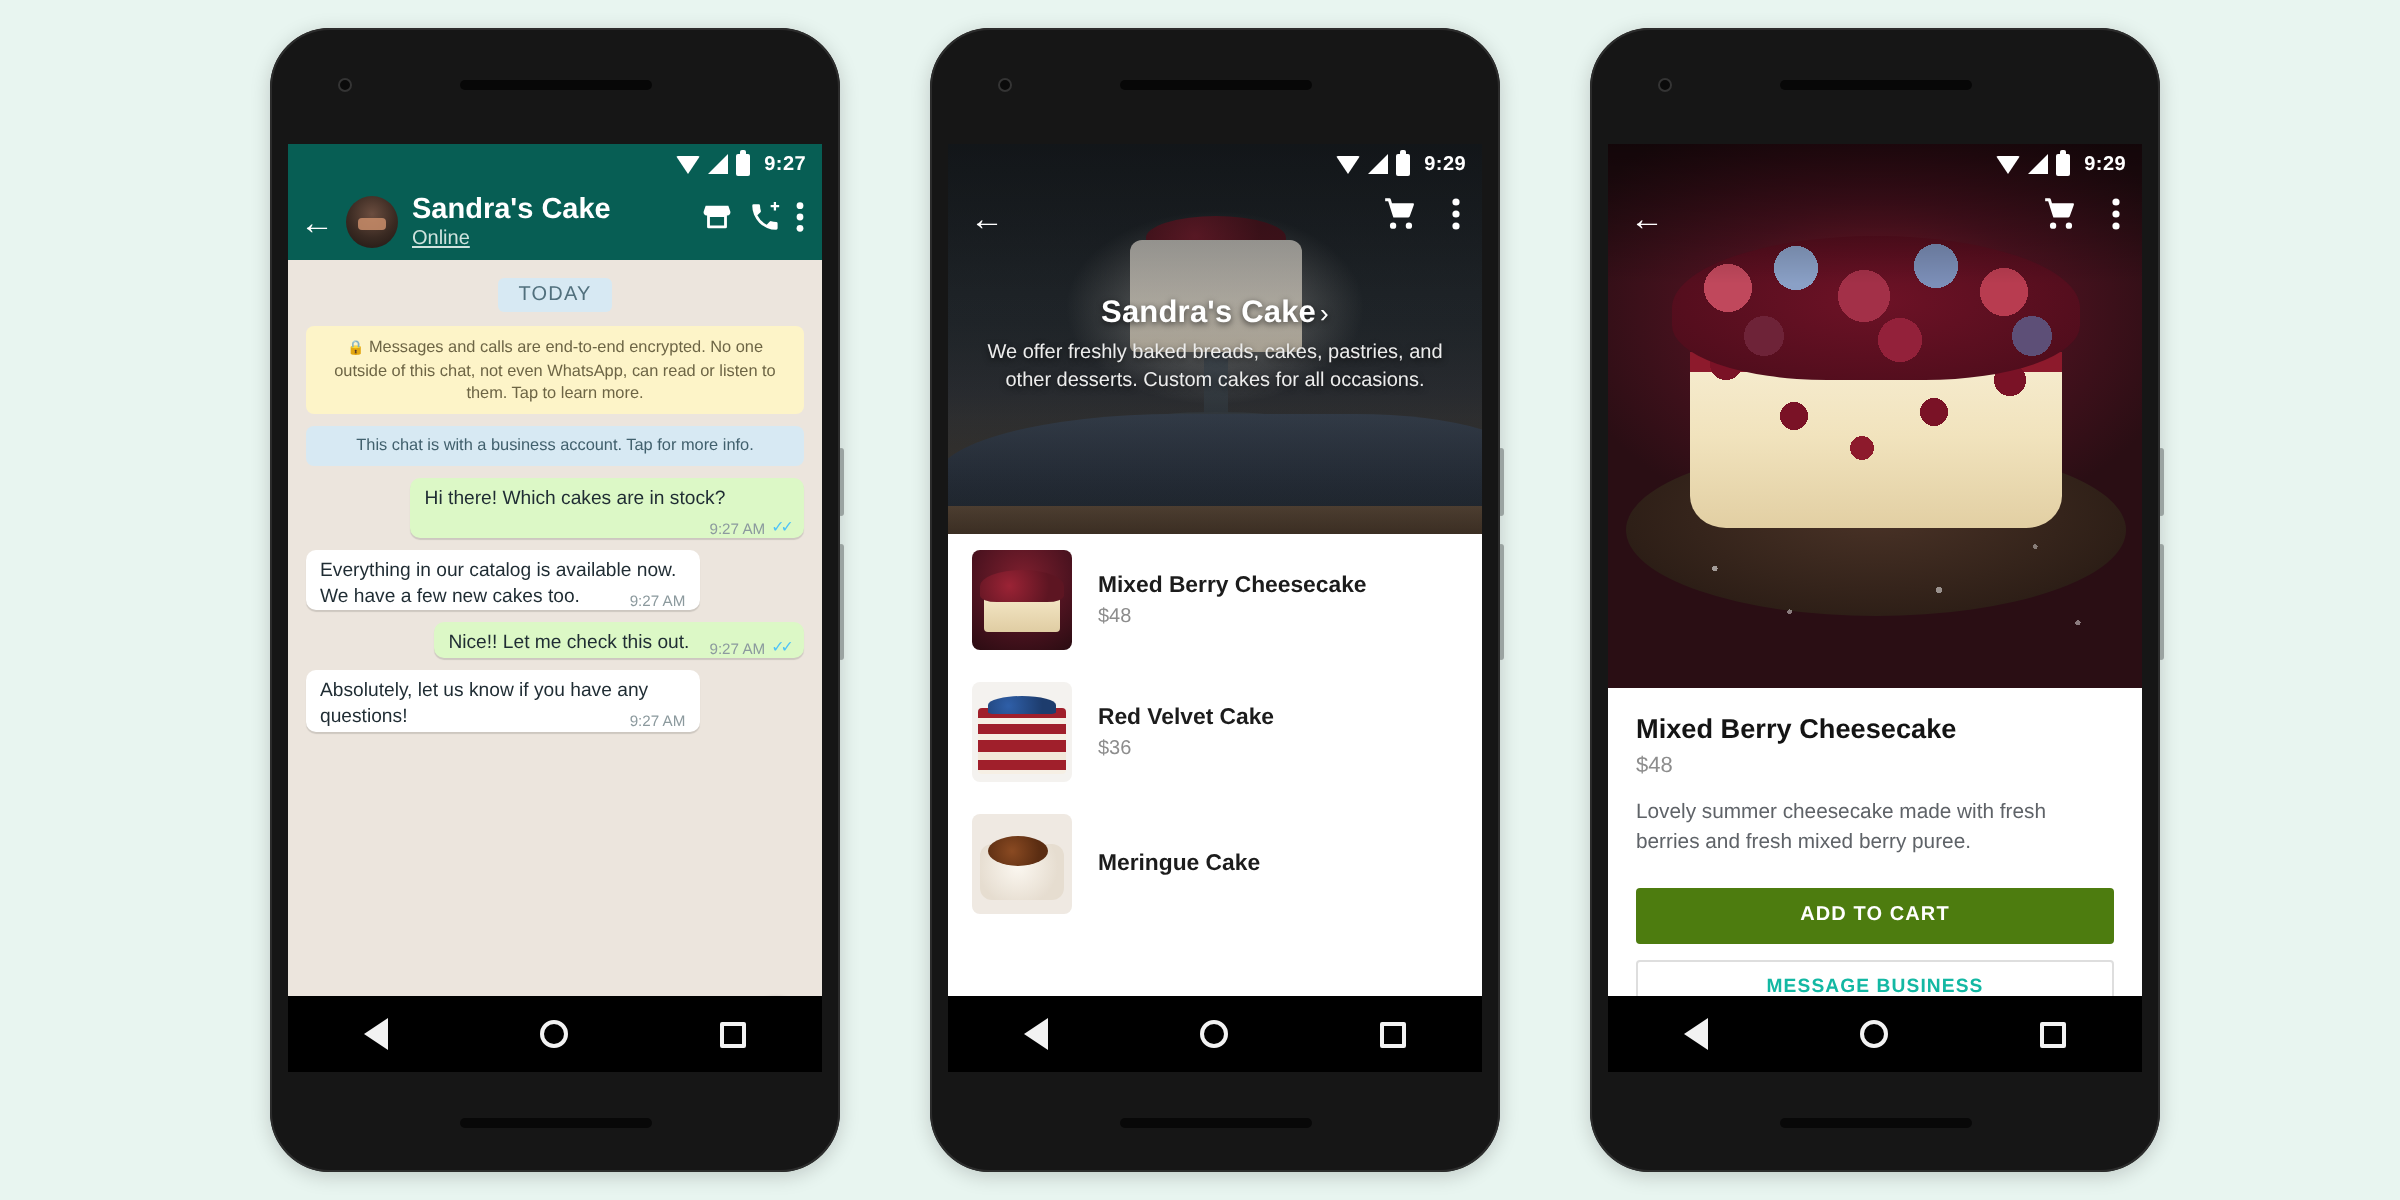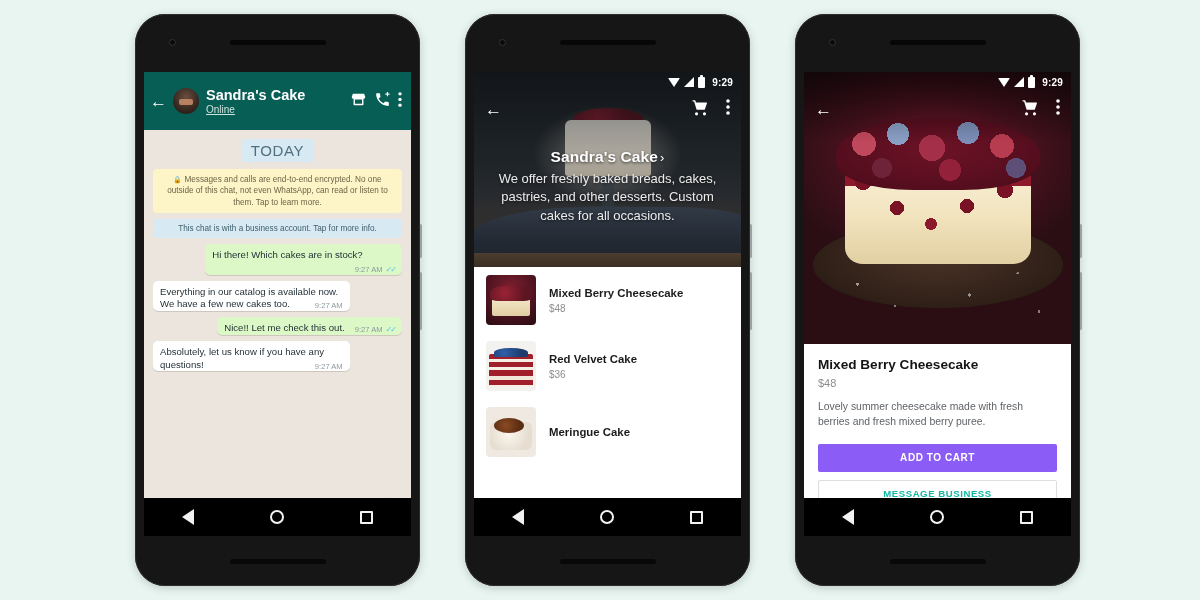--- a/index.html
+++ b/index.html
@@ -200,21 +200,21 @@
     top: 58px; bottom: 44px; left: 0; right: 0;
     background: #ece5dd;
     padding: 7px 9px 4px;
     overflow: hidden;
   }
   .daypill {
     margin: 2px auto 7px;
     width: fit-content;
     background: #d7e9f3;
     color: #51707d;
-    font-size: 15px;
+    font-size: 10px;
     letter-spacing: .6px;
     padding: 3px 10px;
     border-radius: 3px;
   }
   .sysnote {
     background: #fdf4c8;
     color: #6d6545;
     font-size: 8.2px;
     line-height: 1.38;
     text-align: center;
@@ -371,21 +371,21 @@
   }
   .hero-name {
     color: #fff;
     font-size: 15.5px;
     font-weight: bold;
     letter-spacing: .1px;
   }
   .hero-chev { font-size: 13px; font-weight: normal; margin-left: 2px; }
   .hero-desc {
     color: #ececec;
-    font-size: 13px;
+    font-size: 10px;
     line-height: 1.42;
     margin-top: 4px;
   }
 
   .cat-list { background: #fff; }
   .cat-item {
     display: flex;
     align-items: center;
     gap: 13px;
     padding: 8px 12px;
@@ -562,21 +562,21 @@
   }
   .pd-desc {
     font-size: 10.4px;
     color: #5f6368;
     line-height: 1.44;
     margin-top: 11px;
   }
   .pd-btn-primary {
     margin-top: 14px;
     height: 28px;
-    background: #8b5cf6;
+    background: #4d7c0f;
     color: #fff;
     font-size: 10px;
     font-weight: bold;
     letter-spacing: .55px;
     display: flex;
     align-items: center;
     justify-content: center;
     border-radius: 2px;
   }
   .pd-btn-secondary {
@@ -602,20 +602,26 @@
   <div class="phone" id="phone1">
     <div class="frontcam"></div>
     <div class="earpiece"></div>
     <div class="bottomspeaker"></div>
     <div class="sidebtn" style="top:210px;height:34px"></div>
     <div class="sidebtn" style="top:258px;height:58px"></div>
 
     <div class="screen">
 
       <div class="wa-header">
+        <div class="statusbar wa-statusbar">
+          <span class="sb-wifi"></span>
+          <span class="sb-signal"></span>
+          <span class="sb-batt"></span>
+          <span class="sb-time">9:27</span>
+        </div>
         <div class="wa-topbar">
           <span class="wa-back">←</span>
           <span class="wa-avatar"></span>
           <span class="wa-names">
             <div class="wa-title">Sandra's Cake</div>
             <div class="wa-sub">Online</div>
           </span>
           <span class="wa-icon">
             <svg width="17" height="17" viewBox="0 0 24 24" fill="#fff">
                 <path d="M4 4h16l1.4 4.2A2.2 2.2 0 0 1 19.3 11H19v8a1 1 0 0 1-1 1H6a1 1 0 0 1-1-1v-8h-.3A2.2 2.2 0 0 1 2.6 8.2L4 4zm3 8v6h10v-6H7z"></path>

